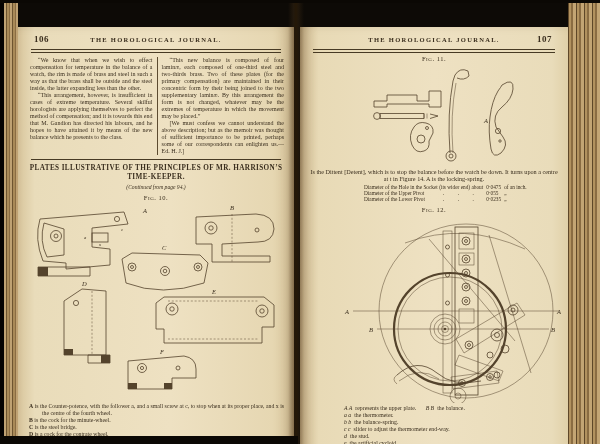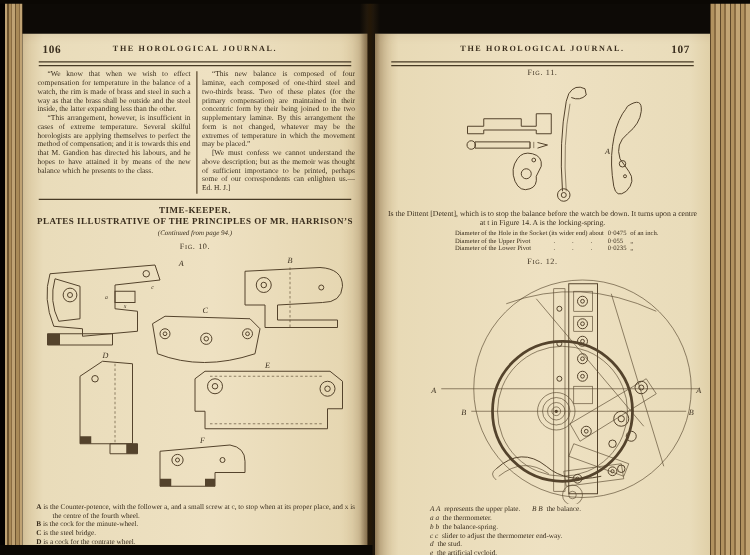--- a/index.html
+++ b/index.html
@@ -106,22 +106,22 @@
       <div class="col-divider"></div>
       <div class="col">
         <p>“This new balance is composed of four laminæ, each composed of one-third steel and two-thirds brass. Two of these plates (for the primary compensation) are maintained in their concentric form by their being joined to the two supplementary laminæ. By this arrangement the form is not changed, whatever may be the extremes of temperature in which the movement may be placed.”</p>
         <p>[We must confess we cannot understand the above description; but as the memoir was thought of sufficient importance to be printed, perhaps some of our correspondents can enlighten us.—Ed. H. J.]</p>
       </div>
     </div>
 
     <div class="mid-rule"></div>
 
     <div class="section-heading">
+      <div>PLATES ILLUSTRATIVE OF THE PRINCIPLES OF MR. HARRISON’S</div>
       <div>TIME-KEEPER.</div>
-      <div>PLATES ILLUSTRATIVE OF THE PRINCIPLES OF MR. HARRISON’S</div>
     </div>
     <div class="continued">(Continued from page 94.)</div>
     <div class="fig-label fig10-label">Fig. 10.</div>
 
     <svg class="fig" style="position:absolute;top:176px;left:8px;" width="260" height="196" viewBox="0 0 260 196">
       <g>
         <path d="M14,16 L98,9 L102,21 L66,25 L66,44 L84,46 L84,62 L40,66 L40,60 L17,58 Q8,36 14,16 Z"></path>
         <path d="M18,20 Q13,38 21,54 L38,52 L38,26 Z"></path>
         <circle cx="30" cy="33" r="5.5"></circle>
           <circle cx="30" cy="33" r="2"></circle>

